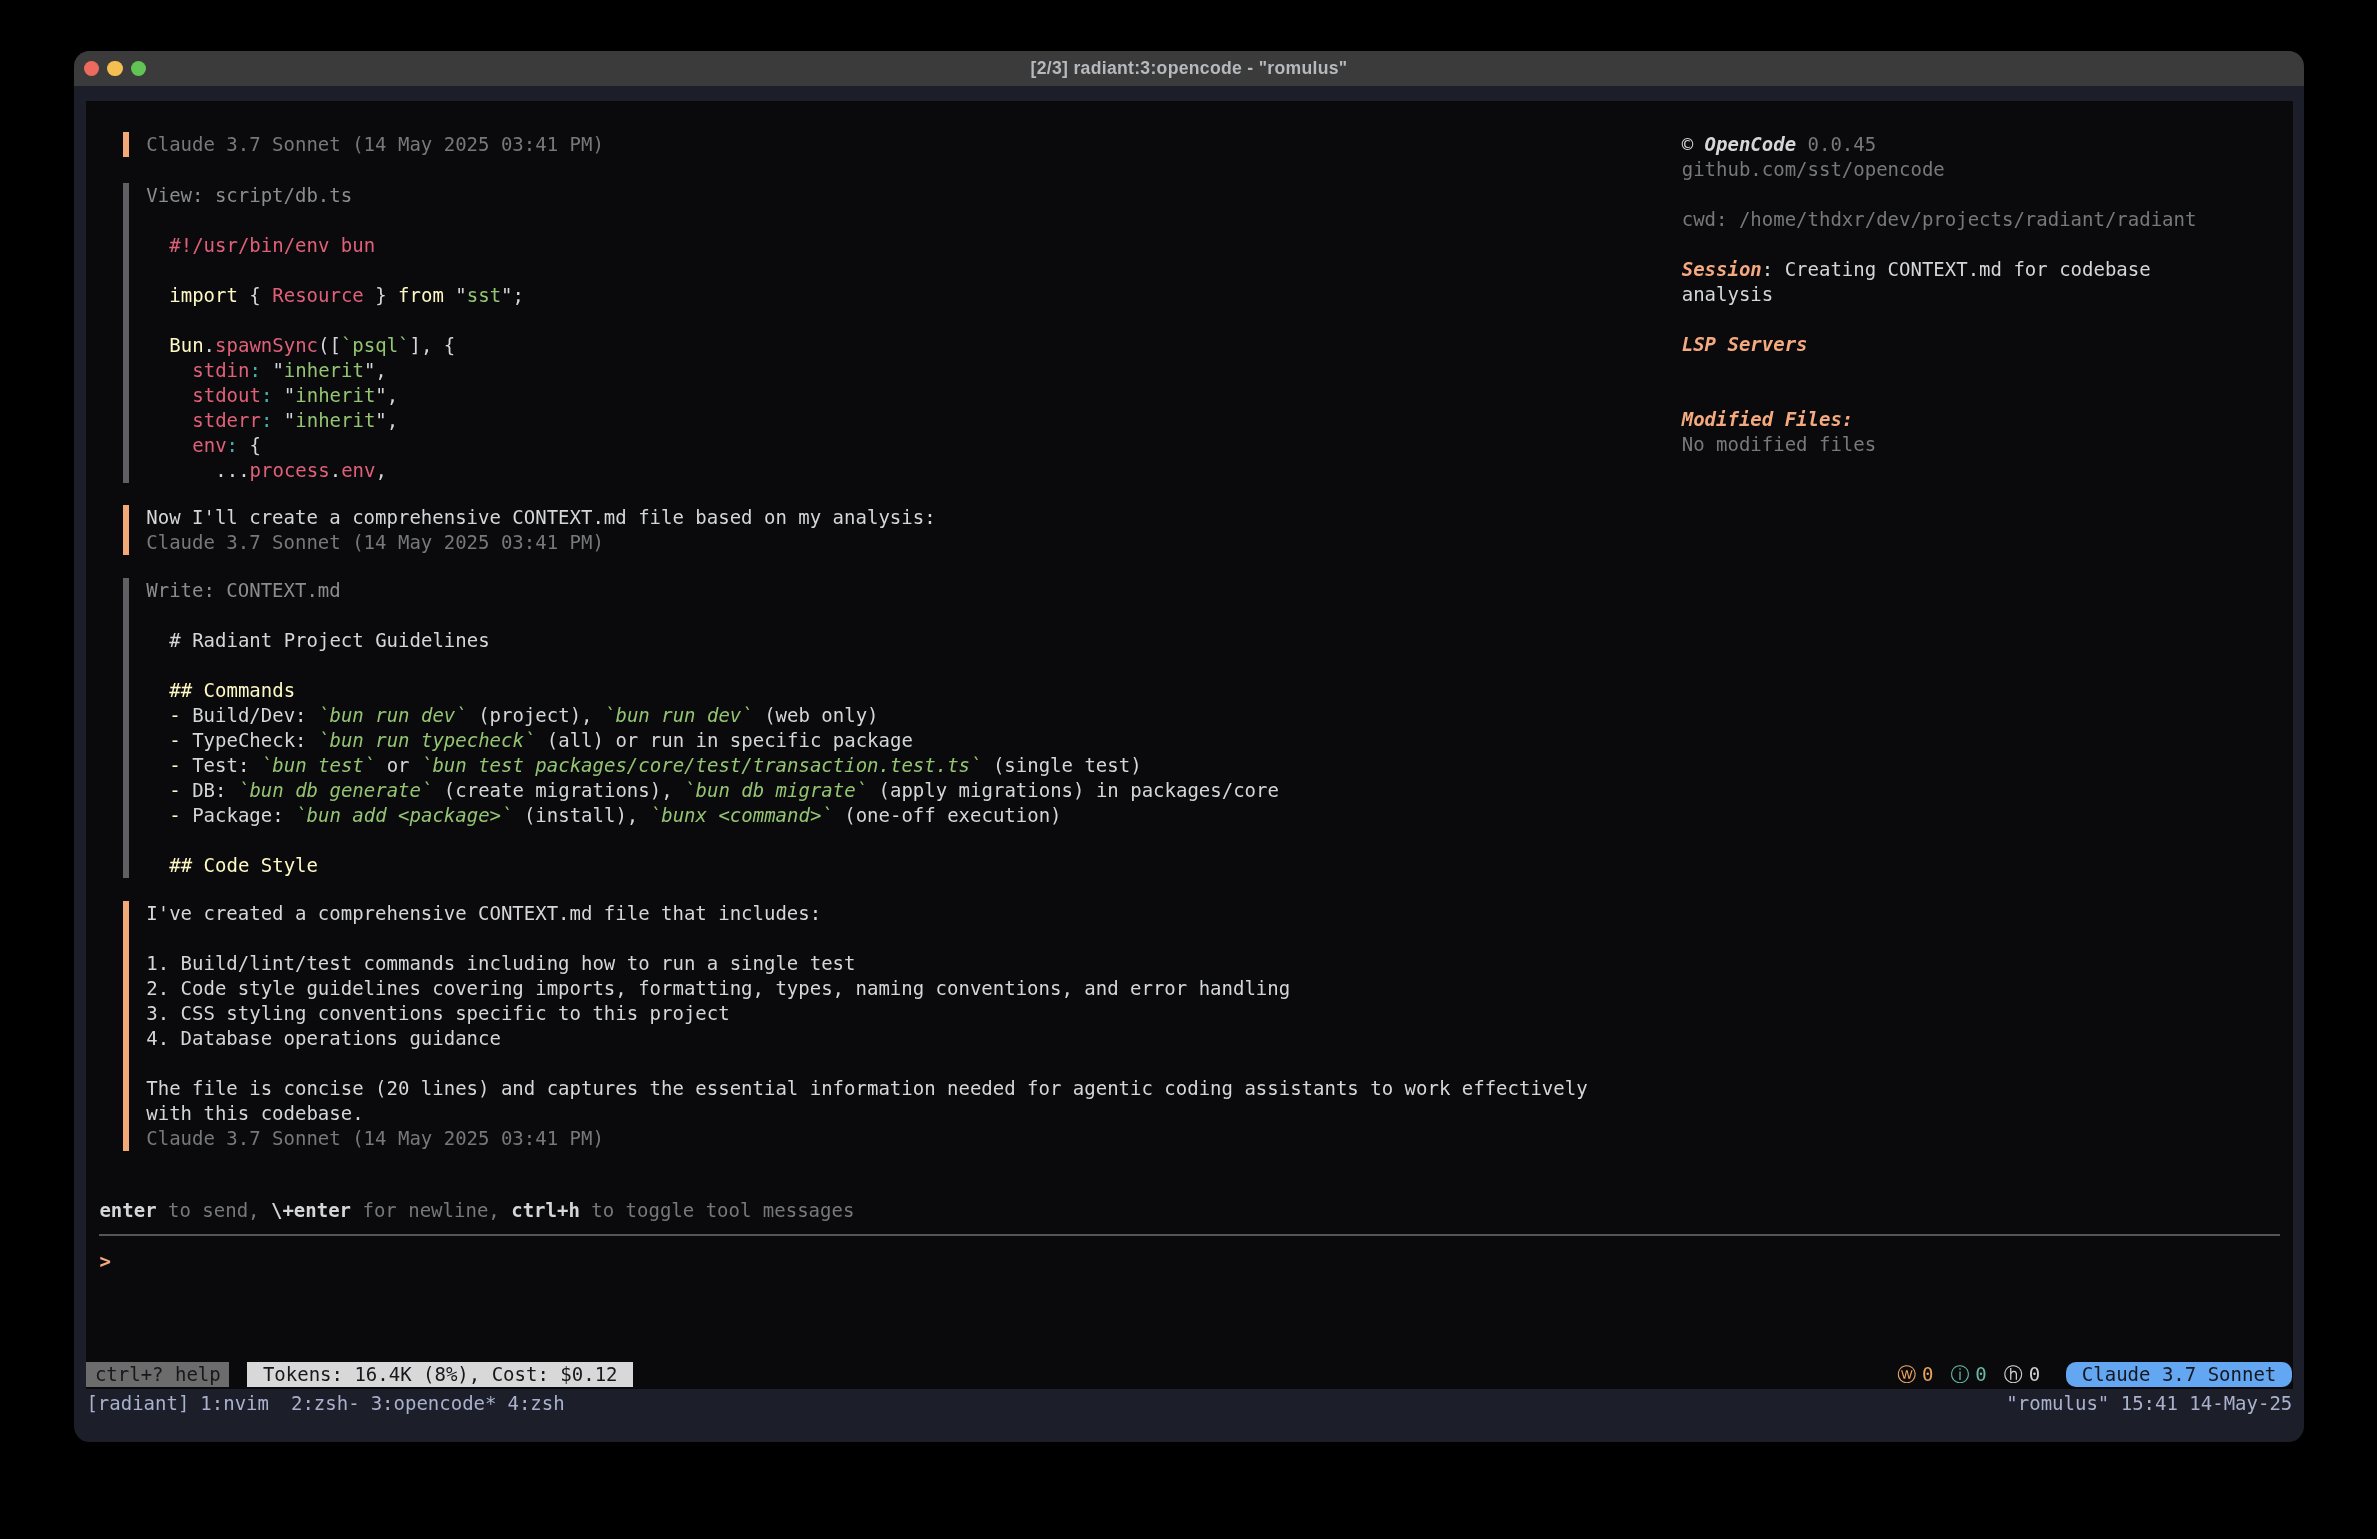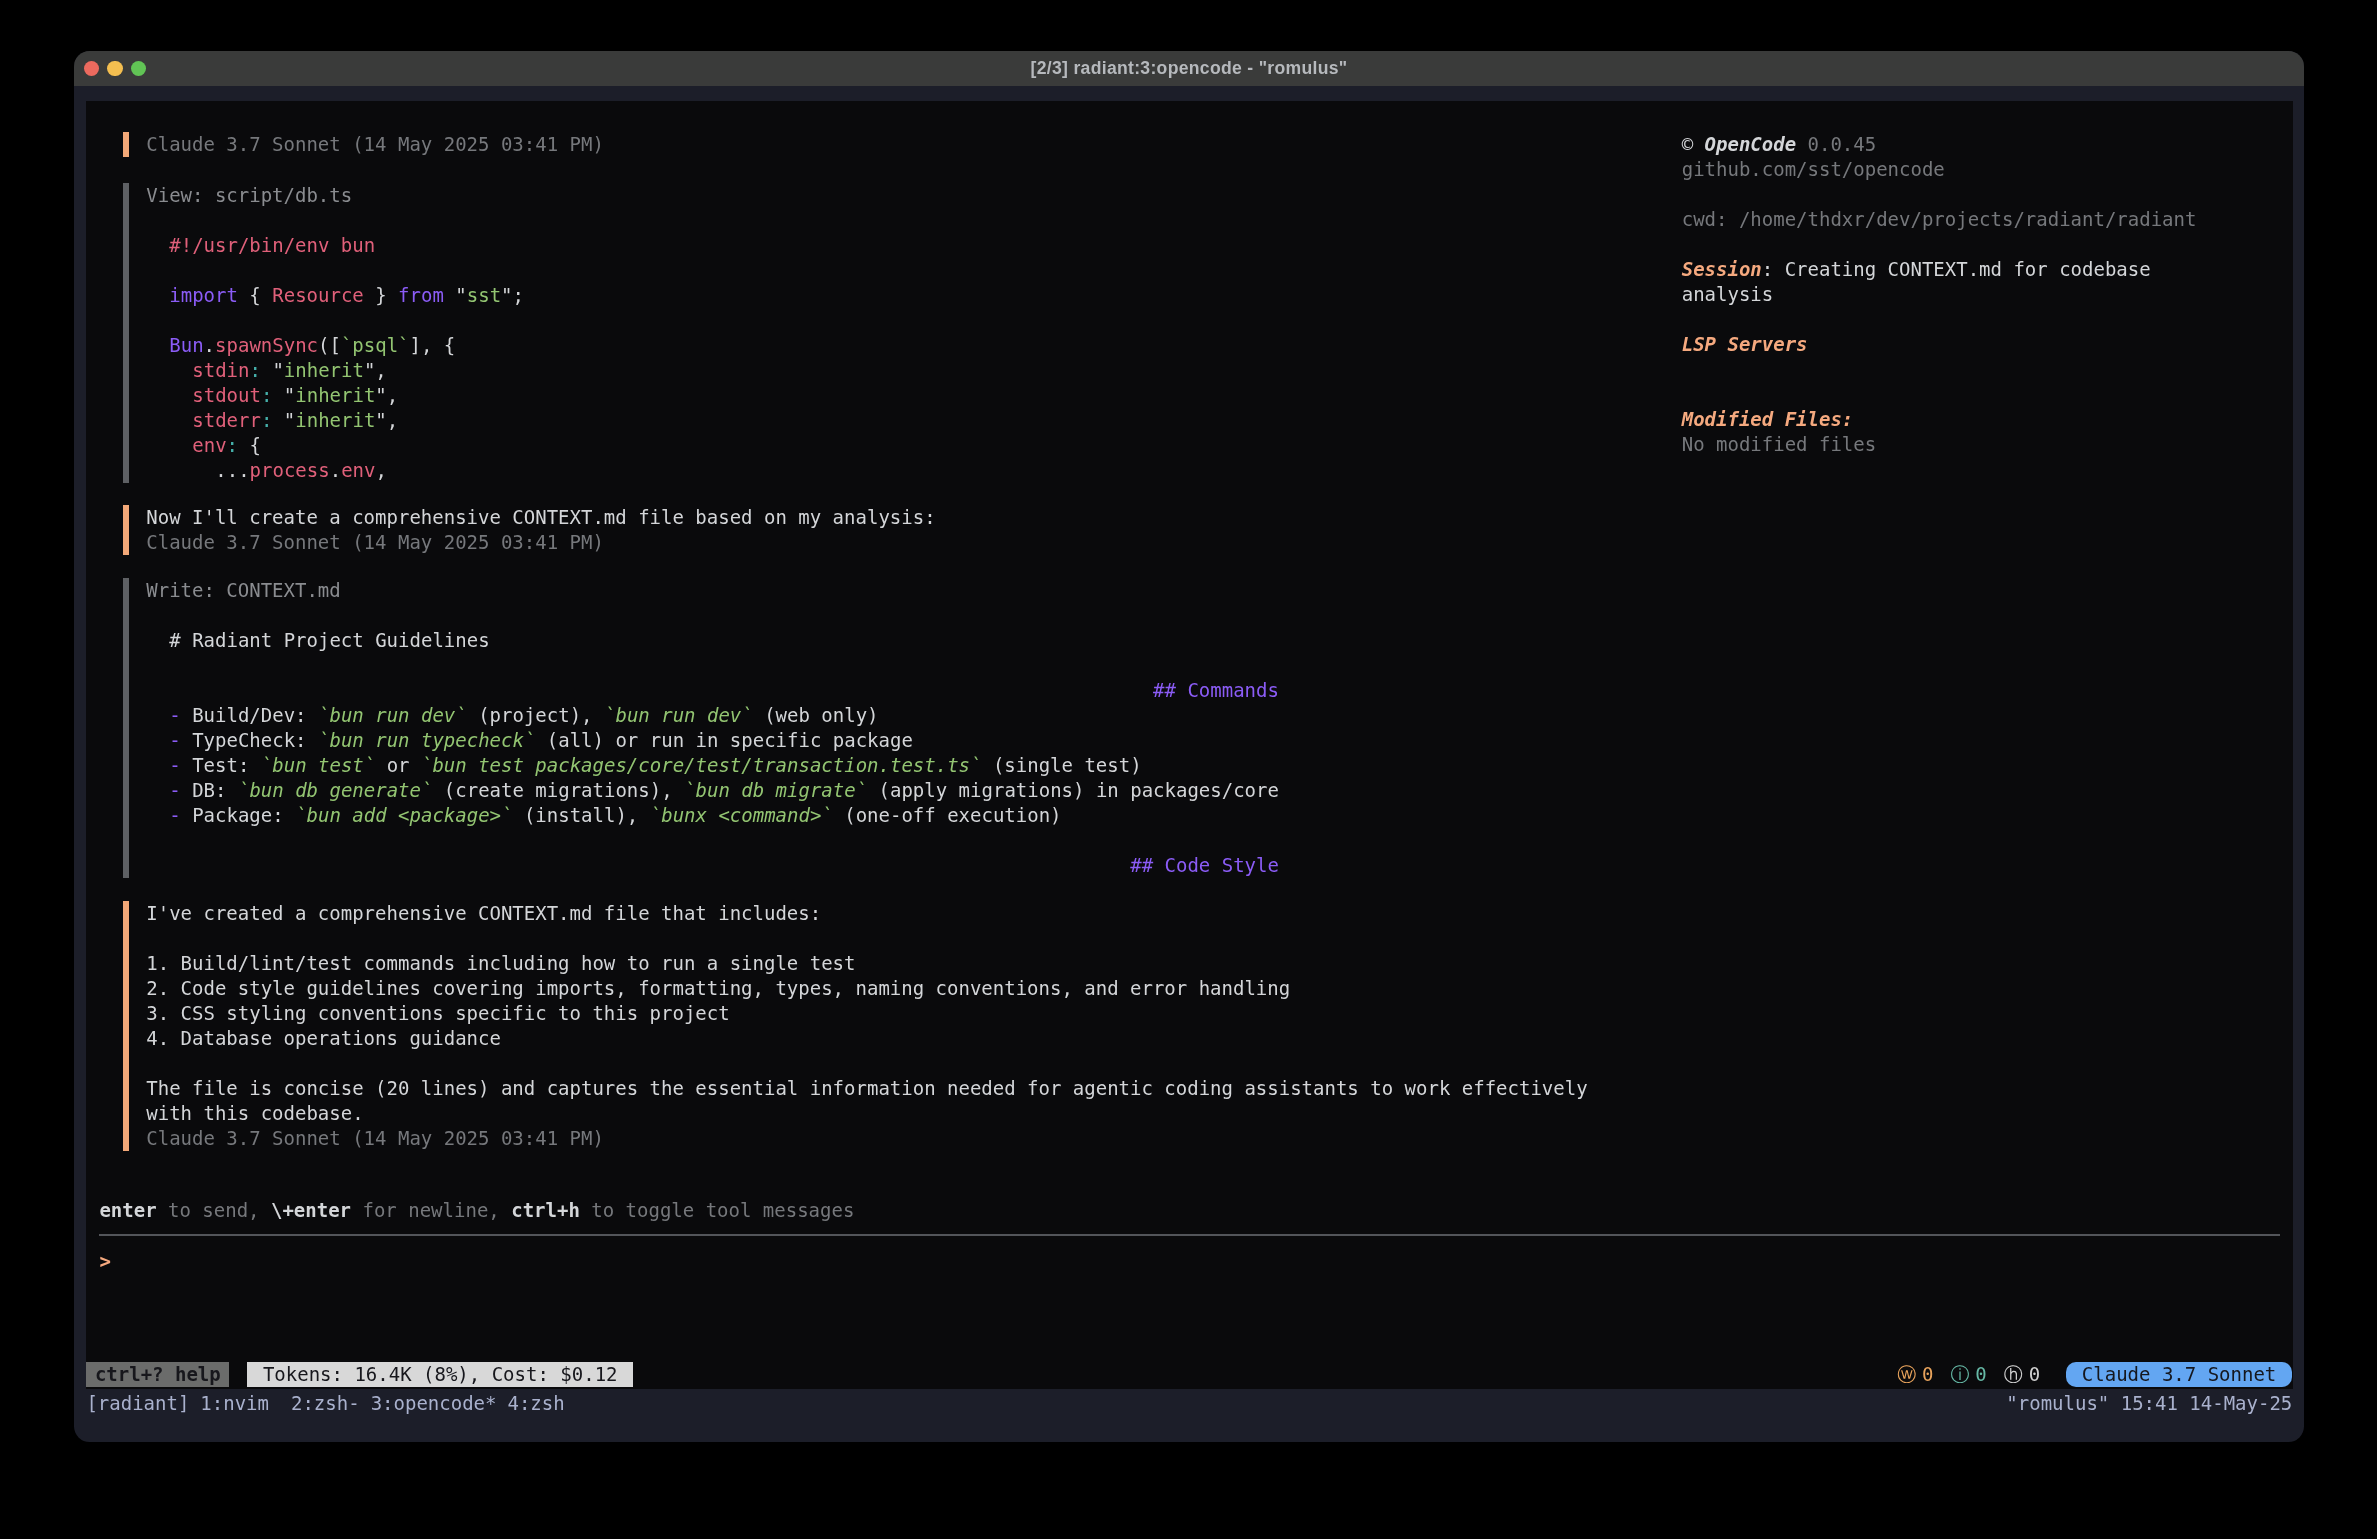--- a/index.html
+++ b/index.html
@@ -21,41 +21,41 @@
           background:#0a0a0c; color:#d4d6d9; font-size:19px; line-height:25px; }
 
   .line { height:25px; white-space:pre; }
   .block { position:absolute; left:13px; border-left:6.5px solid; padding-left:17.6px;margin-left:24px; }
   .block.orange { border-color:#f3a878; }
   .block.gray   { border-color:#5e6064; }
 
   .wh   { color:#d4d6d9; }
   .dim  { color:#76787c; }
   .tool { color:#8a8c90; }
-  .blue { color:#8b5cf6;text-align:right; }
+  .blue { color:#fef9c3; }
   .pink { color:#e0607a; }
   .green{ color:#93c572; }
   .cyan { color:#45b0aa; }
   .orangetx { color:#f5a97f; }
   .b { font-weight:bold;font-style:italic; }
   .code { color:#93c572; font-style:italic; }
   .ind2 { padding-left:23px; } .ind4 { padding-left:46px; } .ind6 { padding-left:69px; }
 
   .sidebar { position:absolute; left:1596px; top:31px; width:607px; }
 
   .hint { position:absolute; left:13.7px; top:1097px; white-space:pre; color:#76787c; }
   .hint .key { color:#d4d6d9; font-weight:bold; }
   .divider { position:absolute; left:13.7px; right:13px; top:1133px; height:2px; background:#53555a; }
   .promptrow { position:absolute; left:13.7px; top:1148px; height:25px; white-space:pre; }
   .promptchar { color:#f5a97f; font-weight:bold; }
 
   .statusrow { position:absolute; left:0.7px; right:0.7px; top:1261px; height:25px;
                display:flex; align-items:stretch; }
   .statusrow > * { display:flex; align-items:center; }
-  .chip-help   { background:#6b6c6b; color:#17171c; font-weight:bold; padding:0 8.5px; }
+  .chip-help   { background:#6b6c6b; color:#17171c; font-weight:normal; padding:0 8.5px; }
   .chip-tokens { background:#d8d8d8; color:#17171c; padding:0 15.7px; margin-left:18px; }
   .spacer { flex:1; }
   .diag { gap:17px; margin-right:26px; }
   .dgroup { display:flex; align-items:center; gap:5.9px; }
   .dw { color:#e8a35c; } .di { color:#66b9a6; } .dh { color:#d0d0d0; }
   .badge { background:#63a6f2; color:#15171e; padding:0 15.7px;border-radius:10px; }
 
   .tmuxbar { position:absolute; left:12.4px; right:11.7px; top:1340px; height:25px;
              color:#a9b1cd; font-size:19px; line-height:25px;
              display:flex; justify-content:space-between; white-space:pre; }

